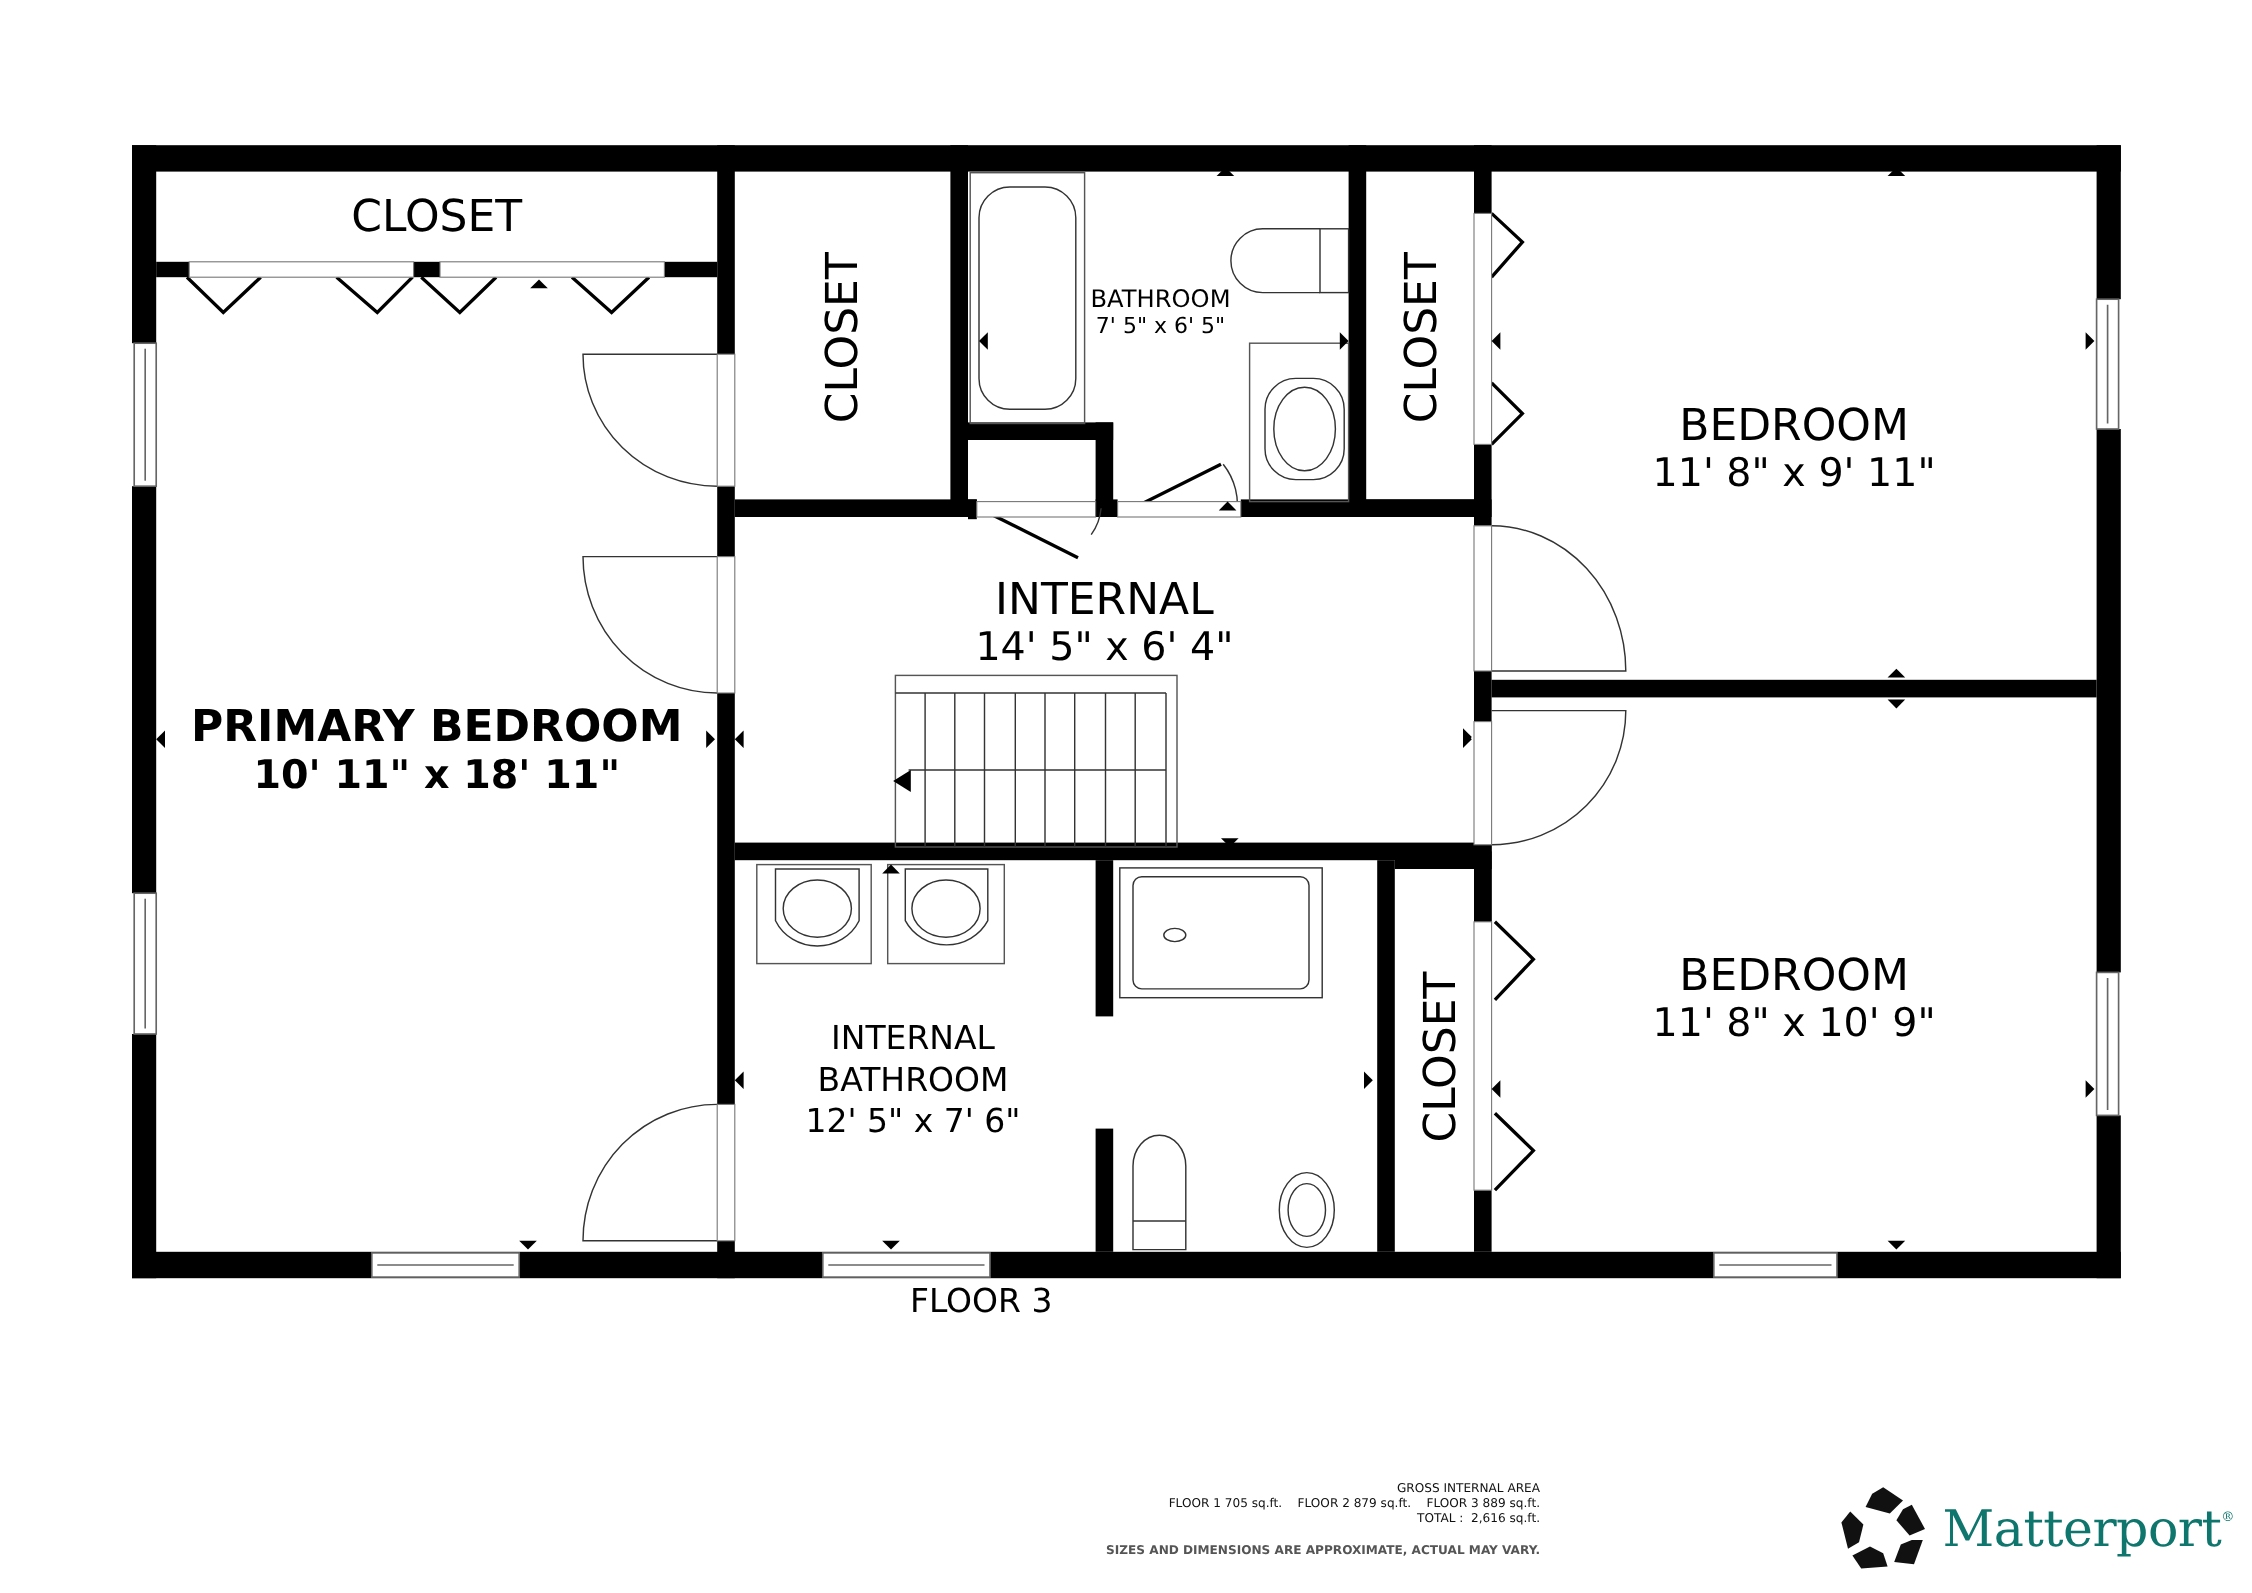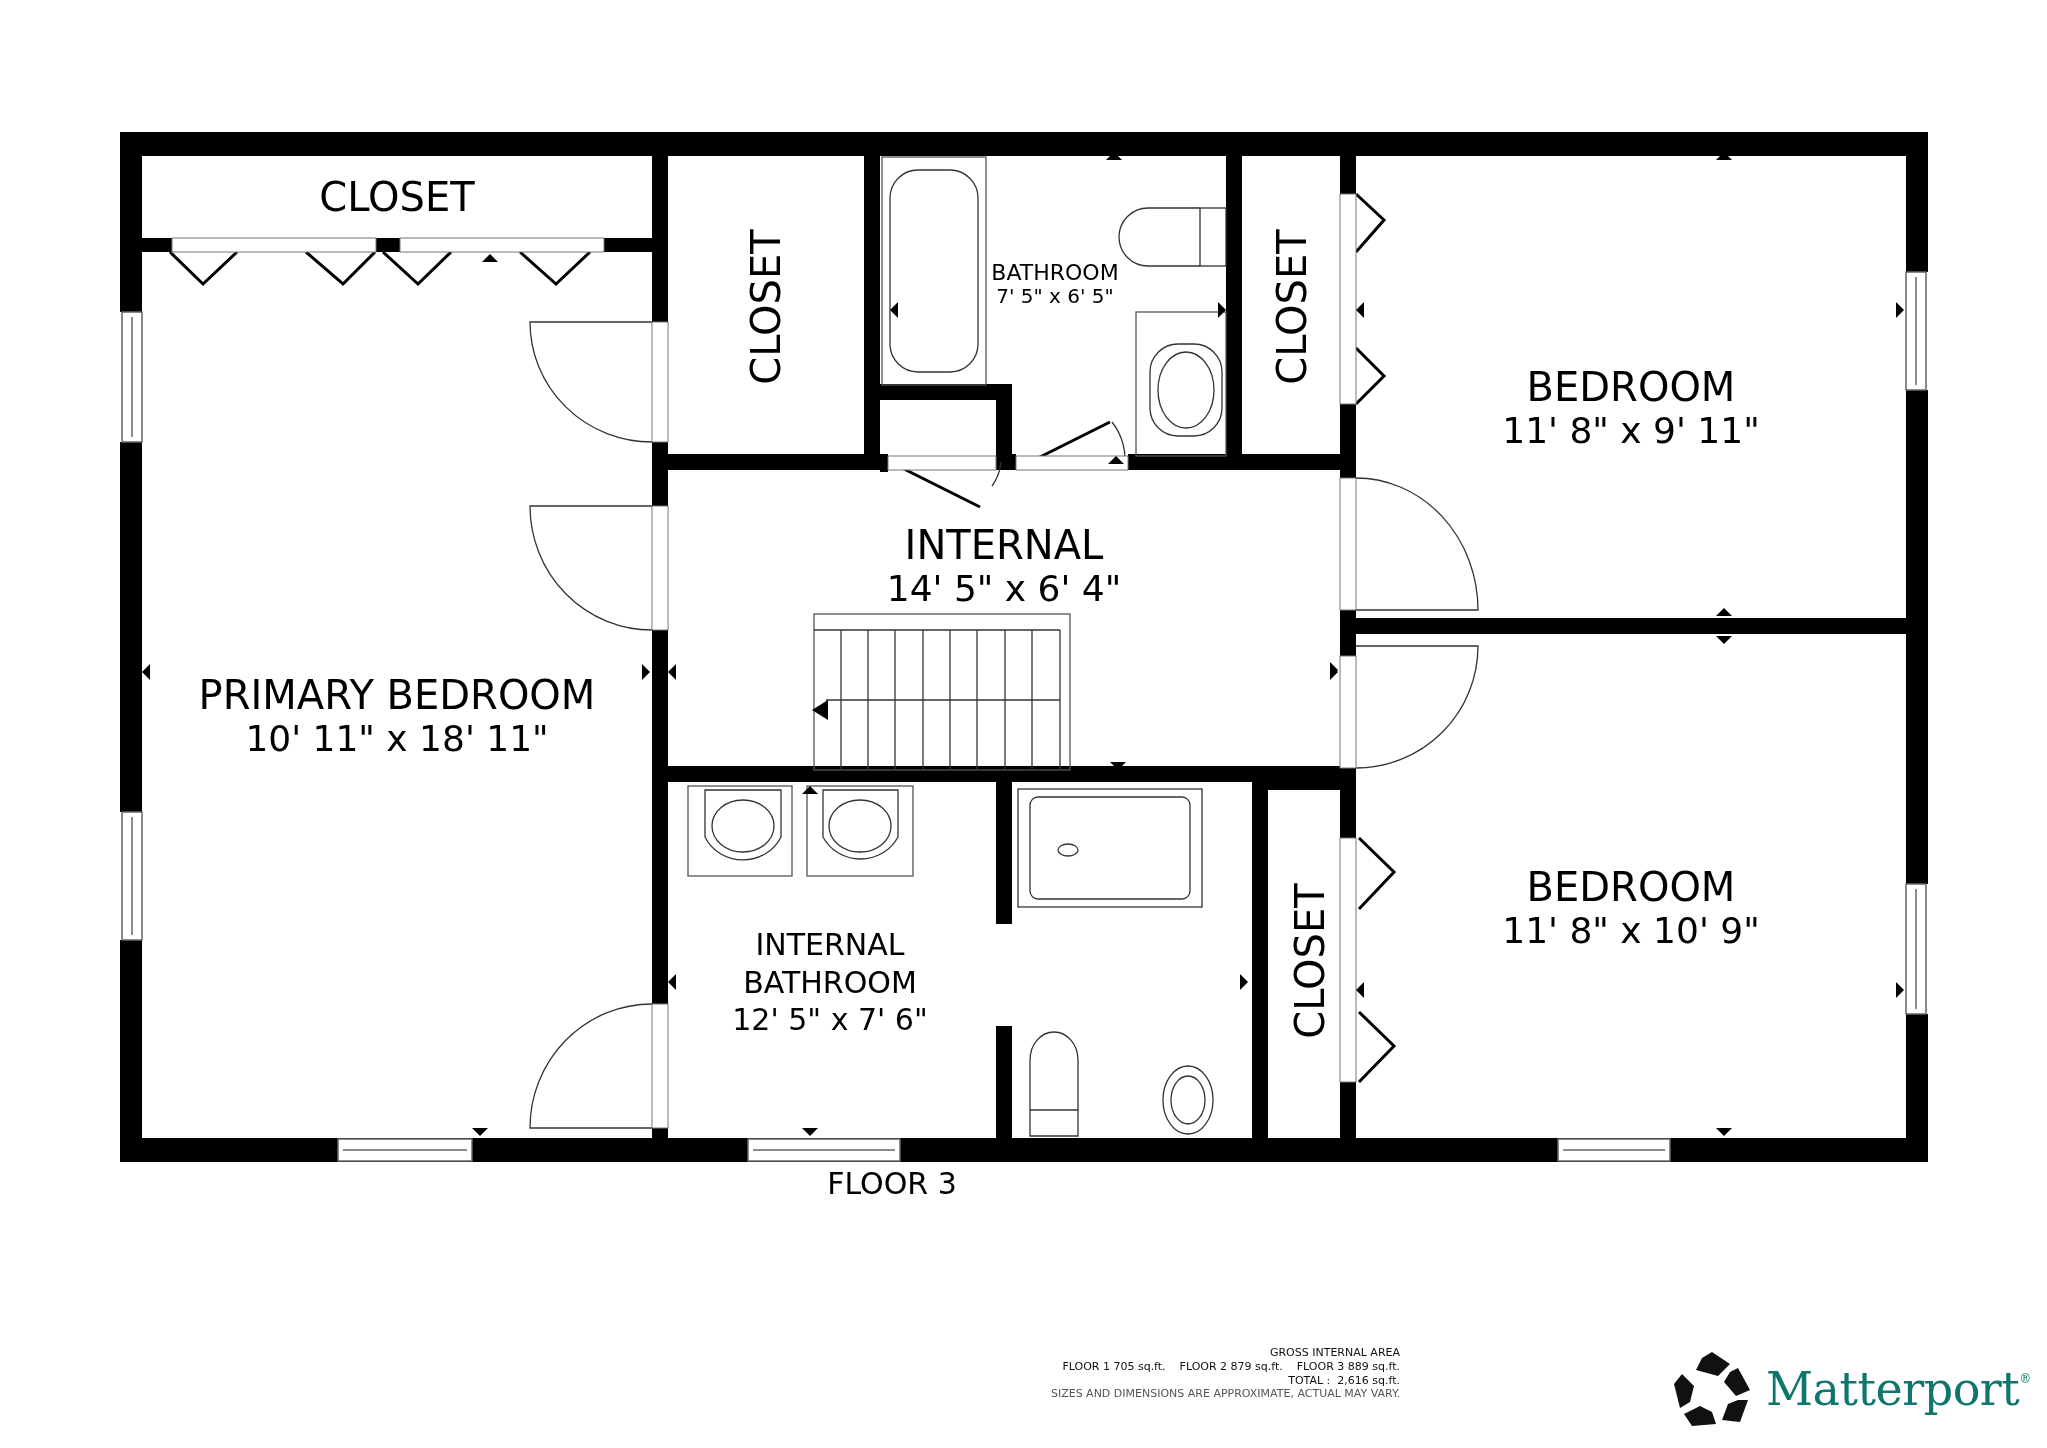--- a/index.html
+++ b/index.html
@@ -6,21 +6,21 @@
   body { width:2047px; height:1448px; position:relative; overflow:hidden; font-family:"DejaVu Sans", sans-serif; color:#000; }
   #plan { position:absolute; left:0; top:0; width:2047px; height:1448px;margin-top:42px; }
   .label { position:absolute; text-align:center; color:#000; line-height:1.15; white-space:nowrap; }
   .room-name { font-size:40px; }
   .room-dim { font-size:36px; }
   .small-name { font-size:22px; }
   .small-dim { font-size:20px; }
   .vert { transform:rotate(-90deg); transform-origin:center center; font-size:40px; }
   .floor-label { position:absolute; left:0; width:1784px; top:1166px; text-align:center; font-size:30px; }
   .area { position:absolute; left:700px; width:700px; top:1346px; text-align:right; font-size:11px; line-height:1.25; color:#111; }
-  .area .disclaimer { color:#555; margin-top:0; }
+  .area .disclaimer { color:#555; margin-top:16px;font-weight:bold; }
   .brand { position:absolute; left:1672px; top:1350px; display:flex; align-items:center; gap:14px; }
   .brand-name { font-family:"DejaVu Serif", serif; font-size:46px; color:#0f766e; letter-spacing:-0.5px; }
   .brand-name sup { font-size:12px; vertical-align:top; position:relative; top:10px; }
 </style>
 </head>
 <body>
 
 <div id="plan">
   <svg width="2047" height="1448" viewBox="0 0 2047 1448" xmlns="http://www.w3.org/2000/svg">
     <g fill="#000">
@@ -214,21 +214,21 @@
   <div class="label" style="left:1356px; width:550px; top:322px;">
     <div class="room-name">BEDROOM</div>
     <div class="room-dim">11' 8" x 9' 11"</div>
   </div>
 
   <div class="label" style="left:668px; width:672px; top:480px;">
     <div class="room-name">INTERNAL</div>
     <div class="room-dim">14' 5" x 6' 4"</div>
   </div>
 
-  <div class="label" style="left:142px; width:510px; top:630px;">
+  <div class="label" style="left:142px; width:510px; top:596px;font-weight:bold;">
     <div class="room-name">PRIMARY BEDROOM</div>
     <div class="room-dim">10' 11" x 18' 11"</div>
   </div>
 
   <div class="label" style="left:700px; width:260px; top:884px; line-height:1.25;">
     <div style="font-size:30px;">INTERNAL</div>
     <div style="font-size:30px;">BATHROOM</div>
     <div style="font-size:30px;">12' 5" x 7' 6"</div>
   </div>
 

